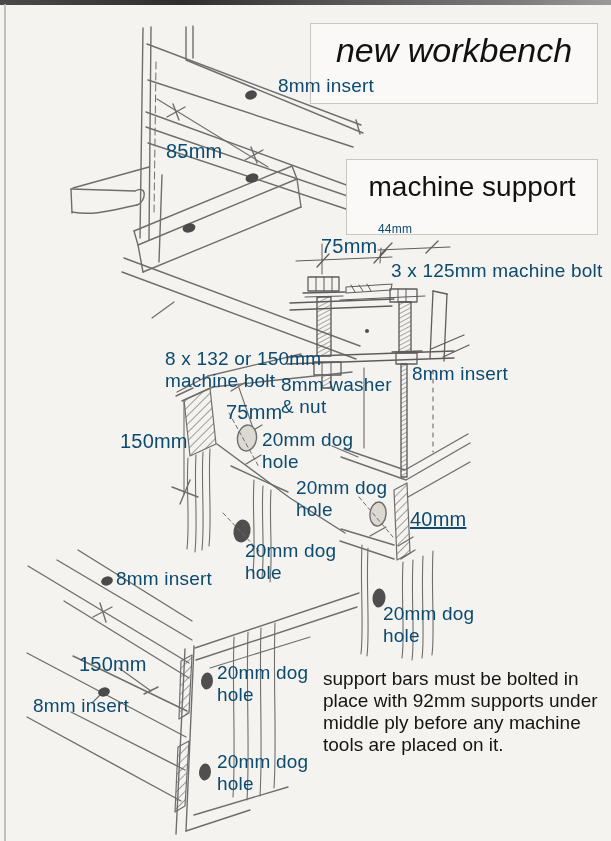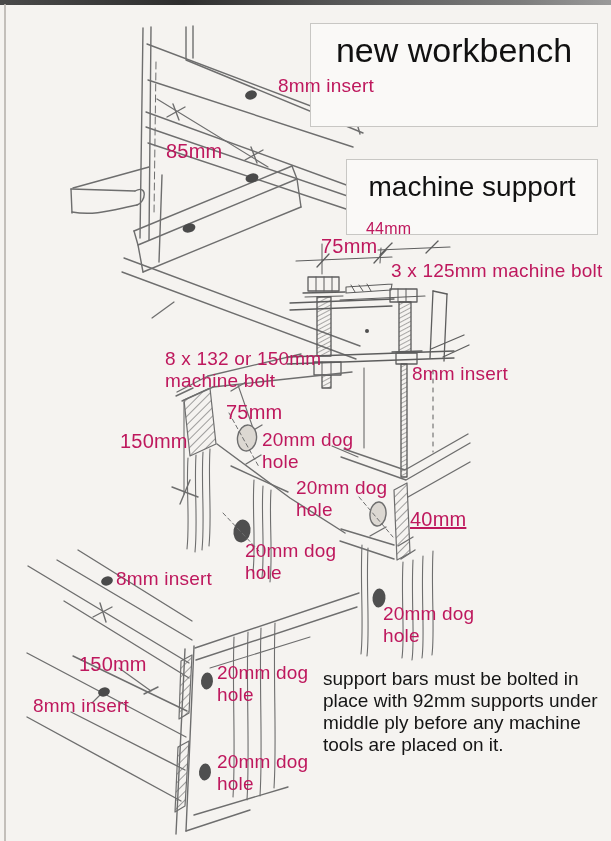--- a/index.html
+++ b/index.html
@@ -6,21 +6,21 @@
   #page{
     position:relative;width:611px;height:841px;overflow:hidden;
     background:#f5f3f0;
     font-family:"Liberation Sans",sans-serif;
   }
   .scan-top{position:absolute;left:0;top:0;width:611px;height:5px;
     background:linear-gradient(90deg,#4a4a4a,#2e2e2e 30%,#555 55%,#7c7c7c 85%,#9a9a9a);}
   .scan-left{position:absolute;left:4px;top:4px;width:1.5px;height:837px;background:#b6b2ac;opacity:.8;}
   svg.sketch{position:absolute;left:0;top:0;}
   .label{
-    position:absolute;color:#be185d;font-size:19px;line-height:22px;
+    position:absolute;color:#0c4a6e;font-size:19px;line-height:22px;
     white-space:pre-line;letter-spacing:.2px;
   }
   .title-box{
     position:absolute;background:#faf9f7;border:1.5px solid #c8c7c4;
     box-sizing:border-box;display:flex;justify-content:center;
   }
   .title-main{font-size:34px;color:#111;padding-top:7px;}
   .title-sec{font-size:28px;color:#111;padding-top:11px;}
   .note{
     position:absolute;color:#151515;font-size:19px;line-height:22px;
@@ -221,34 +221,36 @@
       <path d="M144,694 L158,687"></path>
       <path d="M92,703 L101,694" stroke-width="1.2"></path>
 
       <ellipse cx="107" cy="581" rx="6" ry="4.5" transform="rotate(-18 107 581)" fill="#4a4a4a" stroke="none"></ellipse>
       <ellipse cx="104" cy="692" rx="6" ry="4.5" transform="rotate(-18 104 692)" fill="#4a4a4a" stroke="none"></ellipse>
       <ellipse cx="207" cy="681" rx="6" ry="8.5" transform="rotate(5 207 681)" fill="#4f4f4f" stroke="none"></ellipse>
       <ellipse cx="205" cy="772" rx="6" ry="8.5" transform="rotate(5 205 772)" fill="#4f4f4f" stroke="none"></ellipse>
     </g>
   </svg>
 
-  <div class="title-box" style="left:310px;top:23px;width:288px;height:104px;">
+  <div class="title-box" style="left:310px;top:23px;width:288px;height:81px;font-style:italic;">
     <span class="title-main">new workbench</span>
   </div>
   <div class="title-box" style="left:346px;top:159px;width:252px;height:76px;">
     <span class="title-sec">machine support</span>
   </div>
 
   <div class="label" style="left:278px;top:75px;">8mm insert</div>
   <div class="label" style="left:166px;top:140px;font-size:20px;">85mm</div>
-  <div class="label" style="left:366px;top:218px;font-size:16px;">44mm</div>
+  <div class="label" style="left:378px;top:218px;font-size:12px;">44mm</div>
   <div class="label" style="left:321px;top:235px;font-size:20px;">75mm</div>
   <div class="label" style="left:391px;top:260px;">3 x 125mm machine bolt</div>
   <div class="label" style="left:165px;top:310px;margin-top:38px;">8 x 132 or 150mm
 machine bolt</div>
+  <div class="label" style="left:281px;top:374px;">8mm washer
+&amp; nut</div>
   <div class="label" style="left:412px;top:363px;">8mm insert</div>
   <div class="label" style="left:226px;top:401px;font-size:20px;">75mm</div>
   <div class="label" style="left:120px;top:430px;font-size:20px;">150mm</div>
   <div class="label" style="left:262px;top:429px;">20mm dog
 hole</div>
   <div class="label" style="left:296px;top:477px;">20mm dog
 hole</div>
   <div class="label" style="left:410px;top:508px;font-size:20px;text-decoration:underline;">40mm</div>
   <div class="label" style="left:245px;top:540px;">20mm dog
 hole</div>

